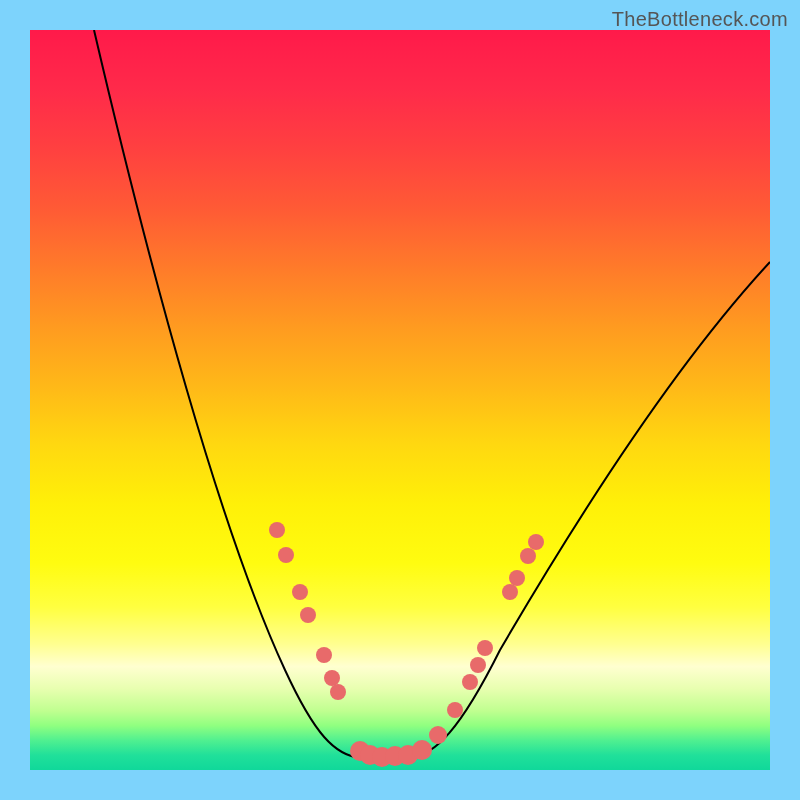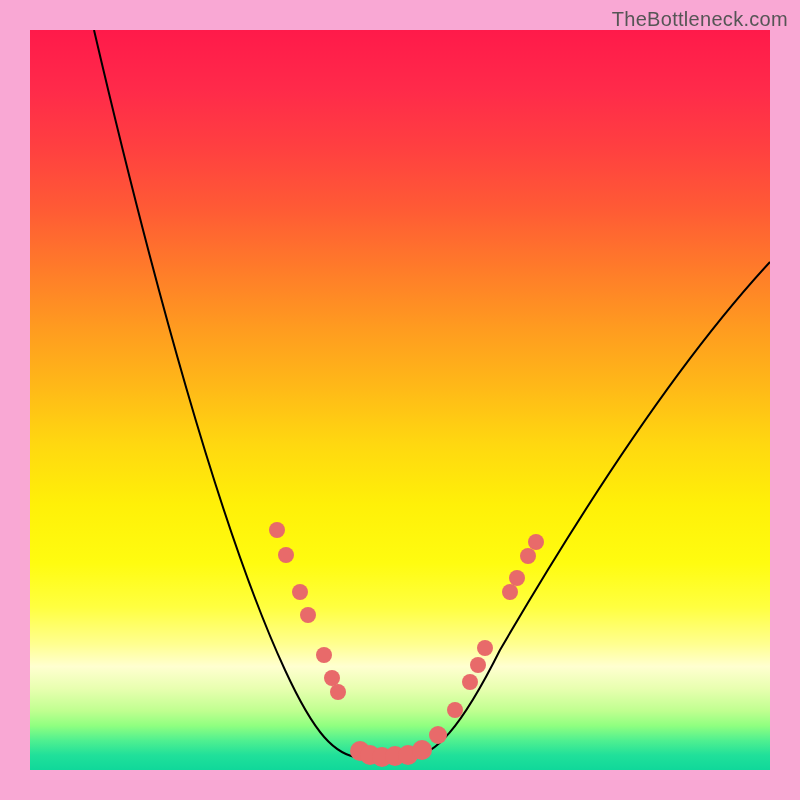--- a/index.html
+++ b/index.html
@@ -1,20 +1,20 @@
 <!DOCTYPE html>
 <html><head>
   <meta charset="utf-8">
   <style>
     * { margin: 0; padding: 0; box-sizing: border-box; }
     body { width: 800px; height: 800px; overflow: hidden; font-family: Arial, sans-serif; }
     .container {
       width: 800px;
       height: 800px;
-      background: #f9a8d4;
+      background: #7dd3fc;
       position: relative;
     }
     .plot-area {
       position: absolute;
       left: 30px;
       top: 30px;
       width: 740px;
       height: 740px;
       background: linear-gradient(to bottom,
         #ff1a4a 0%,

